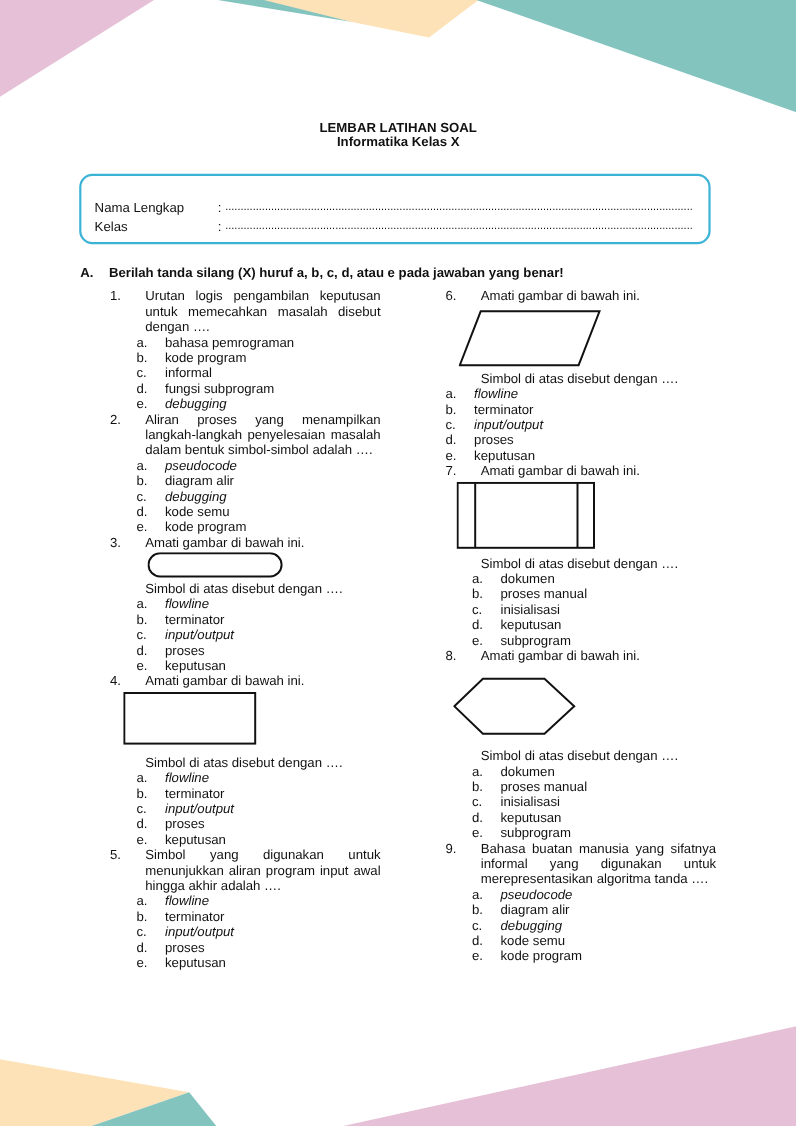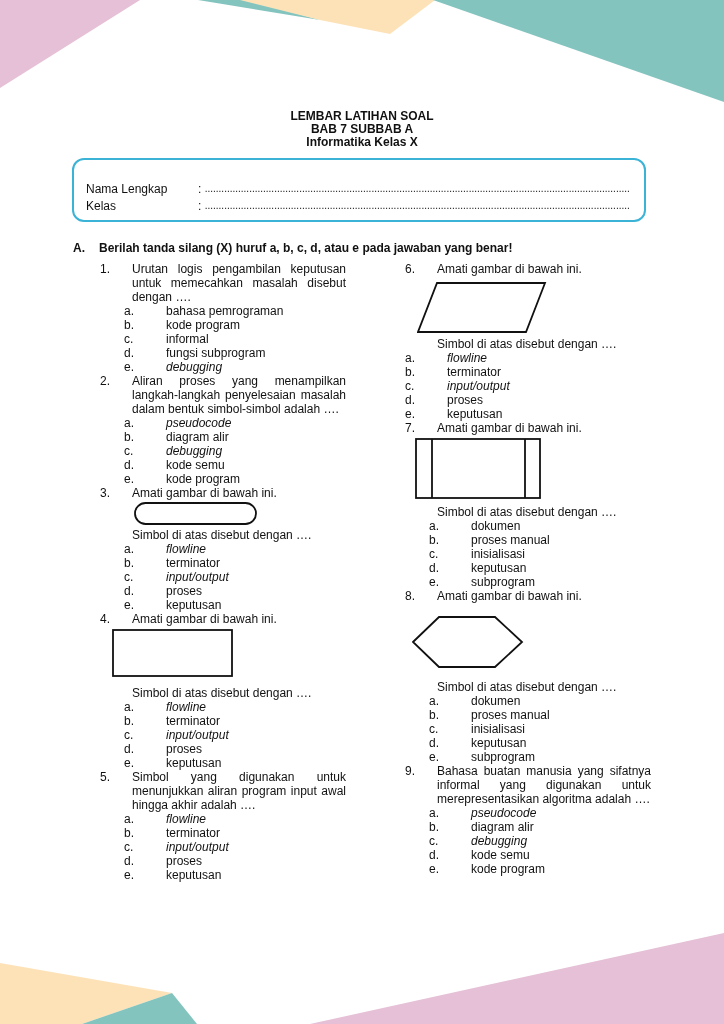--- a/index.html
+++ b/index.html
@@ -30,41 +30,40 @@
     white-space: nowrap;
   }
   .section .letter { display: inline-block; width: 26px; }
   .col { position: absolute; font-size: 12px; line-height: 14px; }
   .q { position: relative; }
   .q .num { position: absolute; left: 0; top: 0; }
   .q .text { margin-left: 32px; text-align: justify; }
   .opts { margin-left: 24px; }
   .opt { position: relative; height: 14px; white-space: nowrap; }
   .opt .ol { position: absolute; left: 0; }
-  .opt .ot { position: absolute; left: 42px; }
+  .opt .ot { position: absolute; left: 26px; }
   .it { font-style: italic; }
   .fig { margin-left: 24px; position: relative; }
   .fig svg { display: block; }
 </style>
 </head>
 <body>
 
 <svg class="deco" viewBox="0 0 724 1024" xmlns="http://www.w3.org/2000/svg">
   <polygon points="0,0 140,0 0,88" fill="#e5c0d6"></polygon>
   <polygon points="198,0 250,0 320,20" fill="#84c4bf"></polygon>
   <polygon points="240,0 435,0 390,34 320,20" fill="#fde2b8"></polygon>
   <polygon points="433,0 724,0 724,102" fill="#84c4bf"></polygon>
   <polygon points="0,963 172,993 82,1024 0,1024" fill="#fde2b8"></polygon>
   <polygon points="172,993 197,1024 82,1024" fill="#84c4bf"></polygon>
   <polygon points="310,1024 724,933 724,1024" fill="#e5c0d6"></polygon>
 </svg>
 
 <div class="header">
   <div>LEMBAR LATIHAN SOAL</div>
-  <div>BAB 7 SUBBAB A</div>
   <div>Informatika Kelas X</div>
 </div>
 
 <div class="idbox">
   <div class="idrow" style="top:22px;">
     <span class="lbl">Nama Lengkap</span><span class="colon">:</span>
     <span class="dots">................................................................................................................................................................</span>
   </div>
   <div class="idrow" style="top:39px;">
     <span class="lbl">Kelas</span><span class="colon">:</span>
@@ -324,21 +323,21 @@
         </div>
       <div class="opt">
           <span class="ol">e.</span>
           <span class="ot">subprogram</span>
         </div>
     </div>
   </div>
 
   <div class="q">
     <span class="num">9.</span>
-    <div class="text">Bahasa buatan manusia yang sifatnya informal yang digunakan untuk merepresentasikan algoritma adalah ….</div>
+    <div class="text">Bahasa buatan manusia yang sifatnya informal yang digunakan untuk merepresentasikan algoritma tanda ….</div>
     <div class="opts">
       <div class="opt">
           <span class="ol">a.</span>
           <span class="ot it">pseudocode</span>
         </div>
       <div class="opt">
           <span class="ol">b.</span>
           <span class="ot">diagram alir</span>
         </div>
       <div class="opt">

